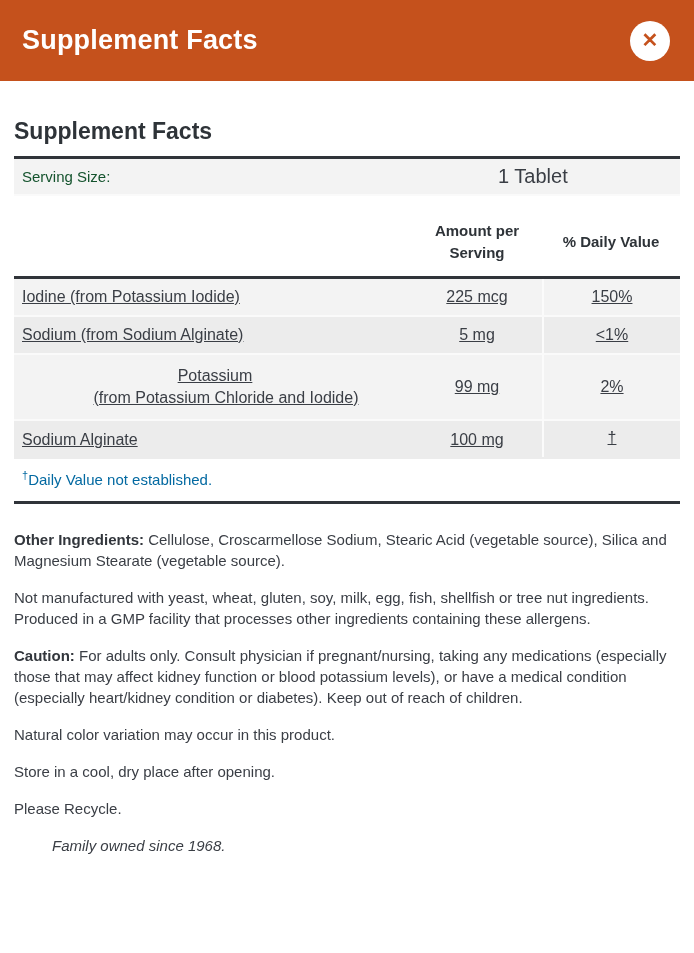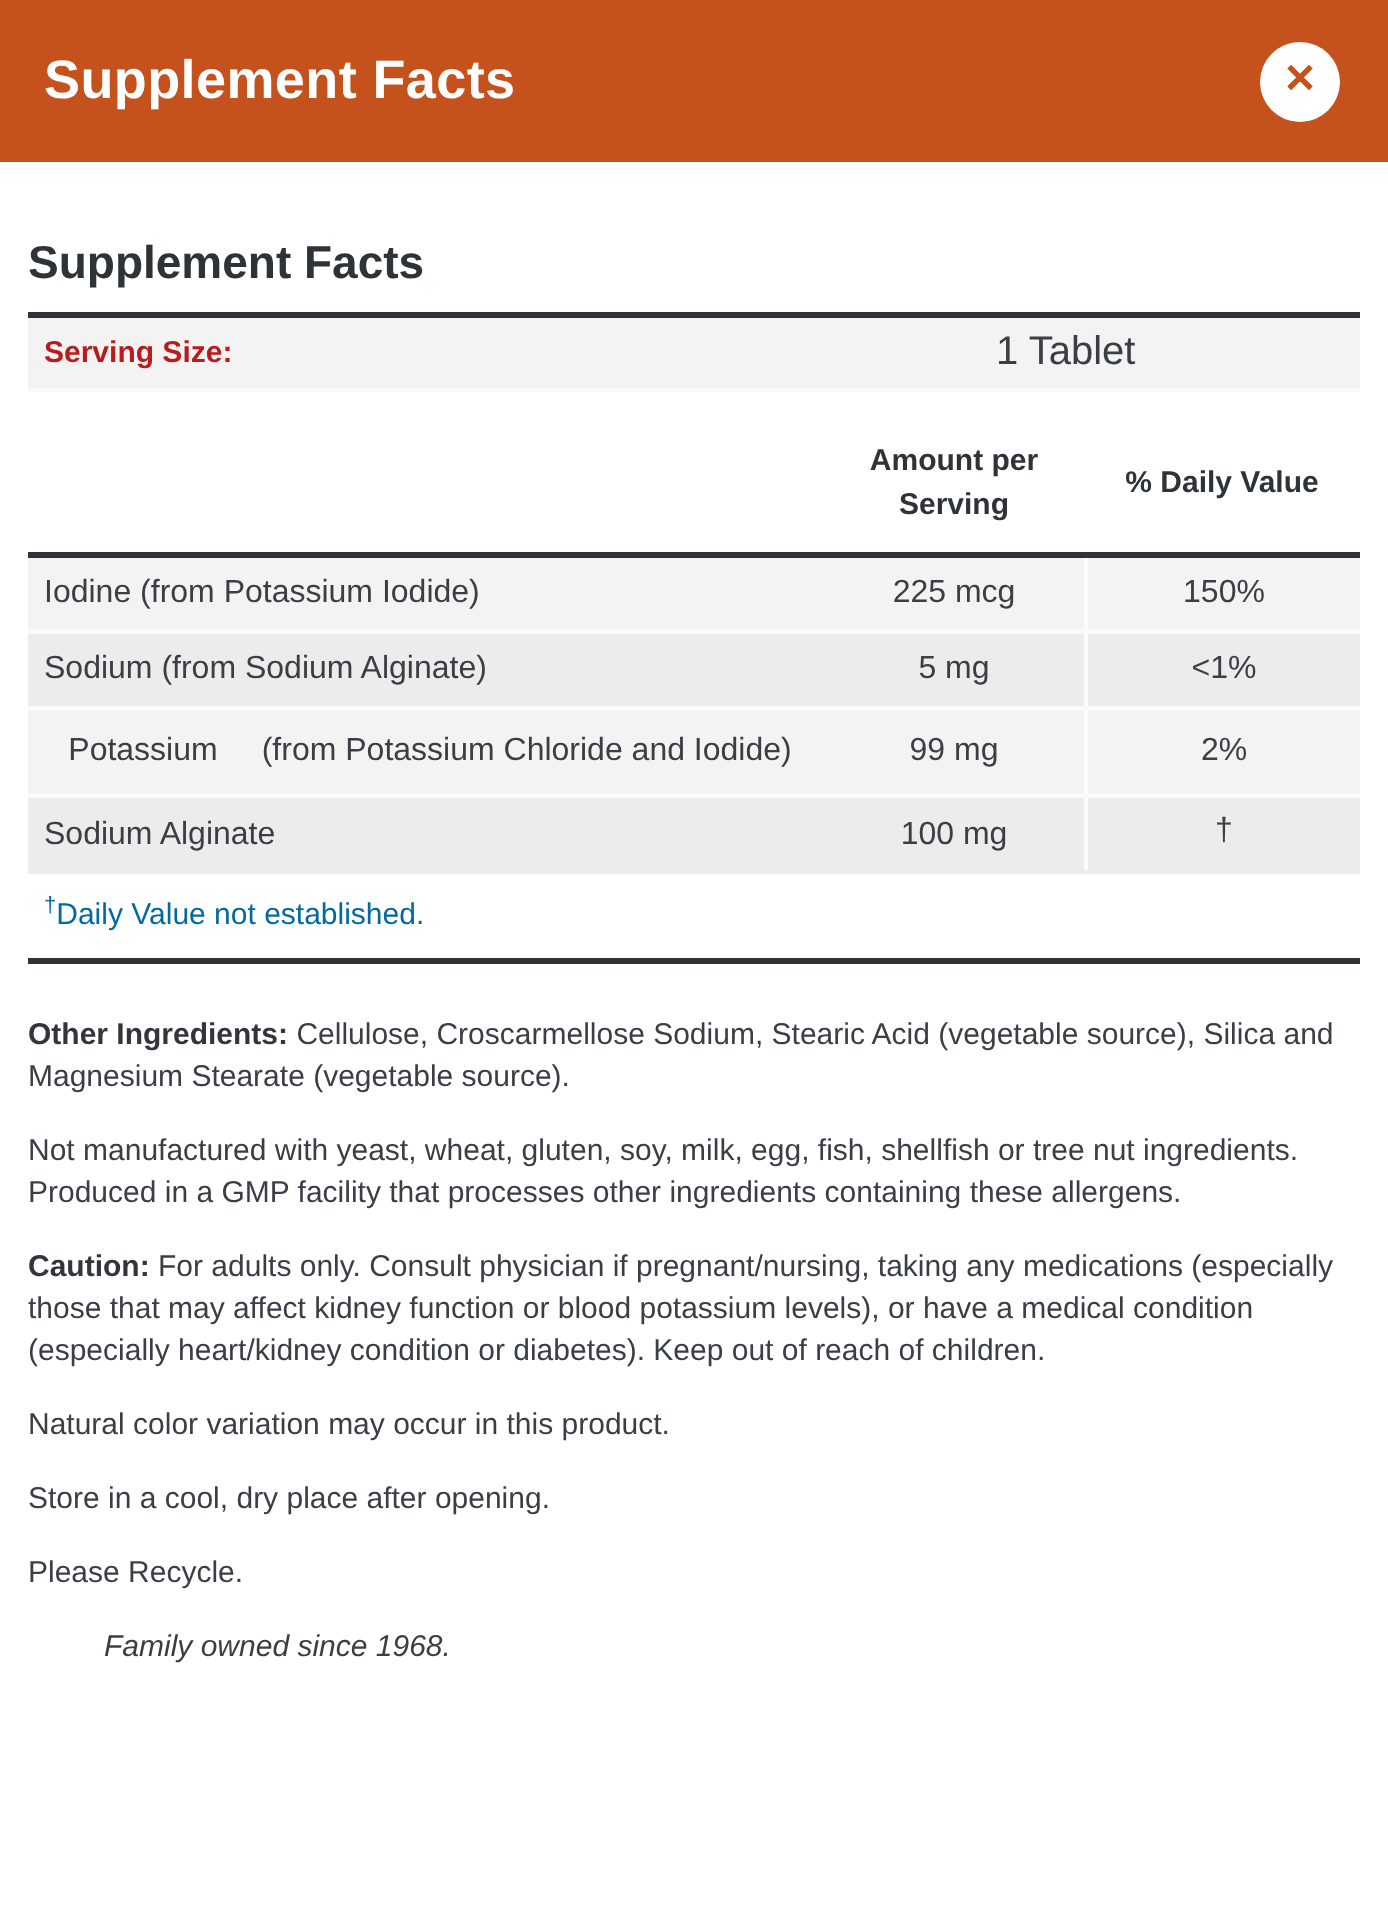--- a/index.html
+++ b/index.html
@@ -62,21 +62,21 @@
   .serving-table {
     margin-top: 11px;
     border-top: 3px solid #303439;
   }
   .s-row {
     display: grid;
     grid-template-columns: 484px 1fr;
     align-items: center;
     height: 37px;
   }
-  .s-row .s-label { font-weight: bold; font-size: 15px; padding-left: 8px; color: #b91c1c; }
+  .s-row .s-label { font-weight: normal; font-size: 15px; padding-left: 8px; color: #14532d; }
   .s-row .s-value { font-size: 20px; color: #3a3e45; }
   .row-light { background: #f3f3f3; }
   .row-dark  { background: #ececec; }
   .sep { border-bottom: 2px solid #fafafa; }
 
   
   .n-grid {
     display: grid;
     grid-template-columns: 1fr 130px 138px;
   }
@@ -85,27 +85,27 @@
     align-items: center;
   }
   .n-h {
     font-weight: bold;
     font-size: 15px;
     line-height: 22px;
     text-align: center;
     color: #2e3338;
     align-self: center;
   }
-  .n-body { border-top: 3px solid #303439; }
+  .n-body { border-top: 3px solid #303439; text-decoration: underline; }
   .n-row { min-height: 38px; }
   .n-row > div { display: flex; align-items: center; font-size: 16px; }
   .cell-name { justify-content: flex-start; padding: 7px 4px 7px 8px; color: #3a3e45; }
   .cell-name.two-line {
-    flex-direction: row;
-    align-items: flex-end;
+    flex-direction: column;
+    align-items: center;
     justify-content: center;
     padding: 10px 4px 10px 8px;
     line-height: 22px;
   }
   .name-sub { padding-left: 22px; }
   .cell-amount { justify-content: center; text-align: center; }
   .cell-dv {
     justify-content: center;
     text-align: center;
     border-left: 2px solid #fbfbfb;

